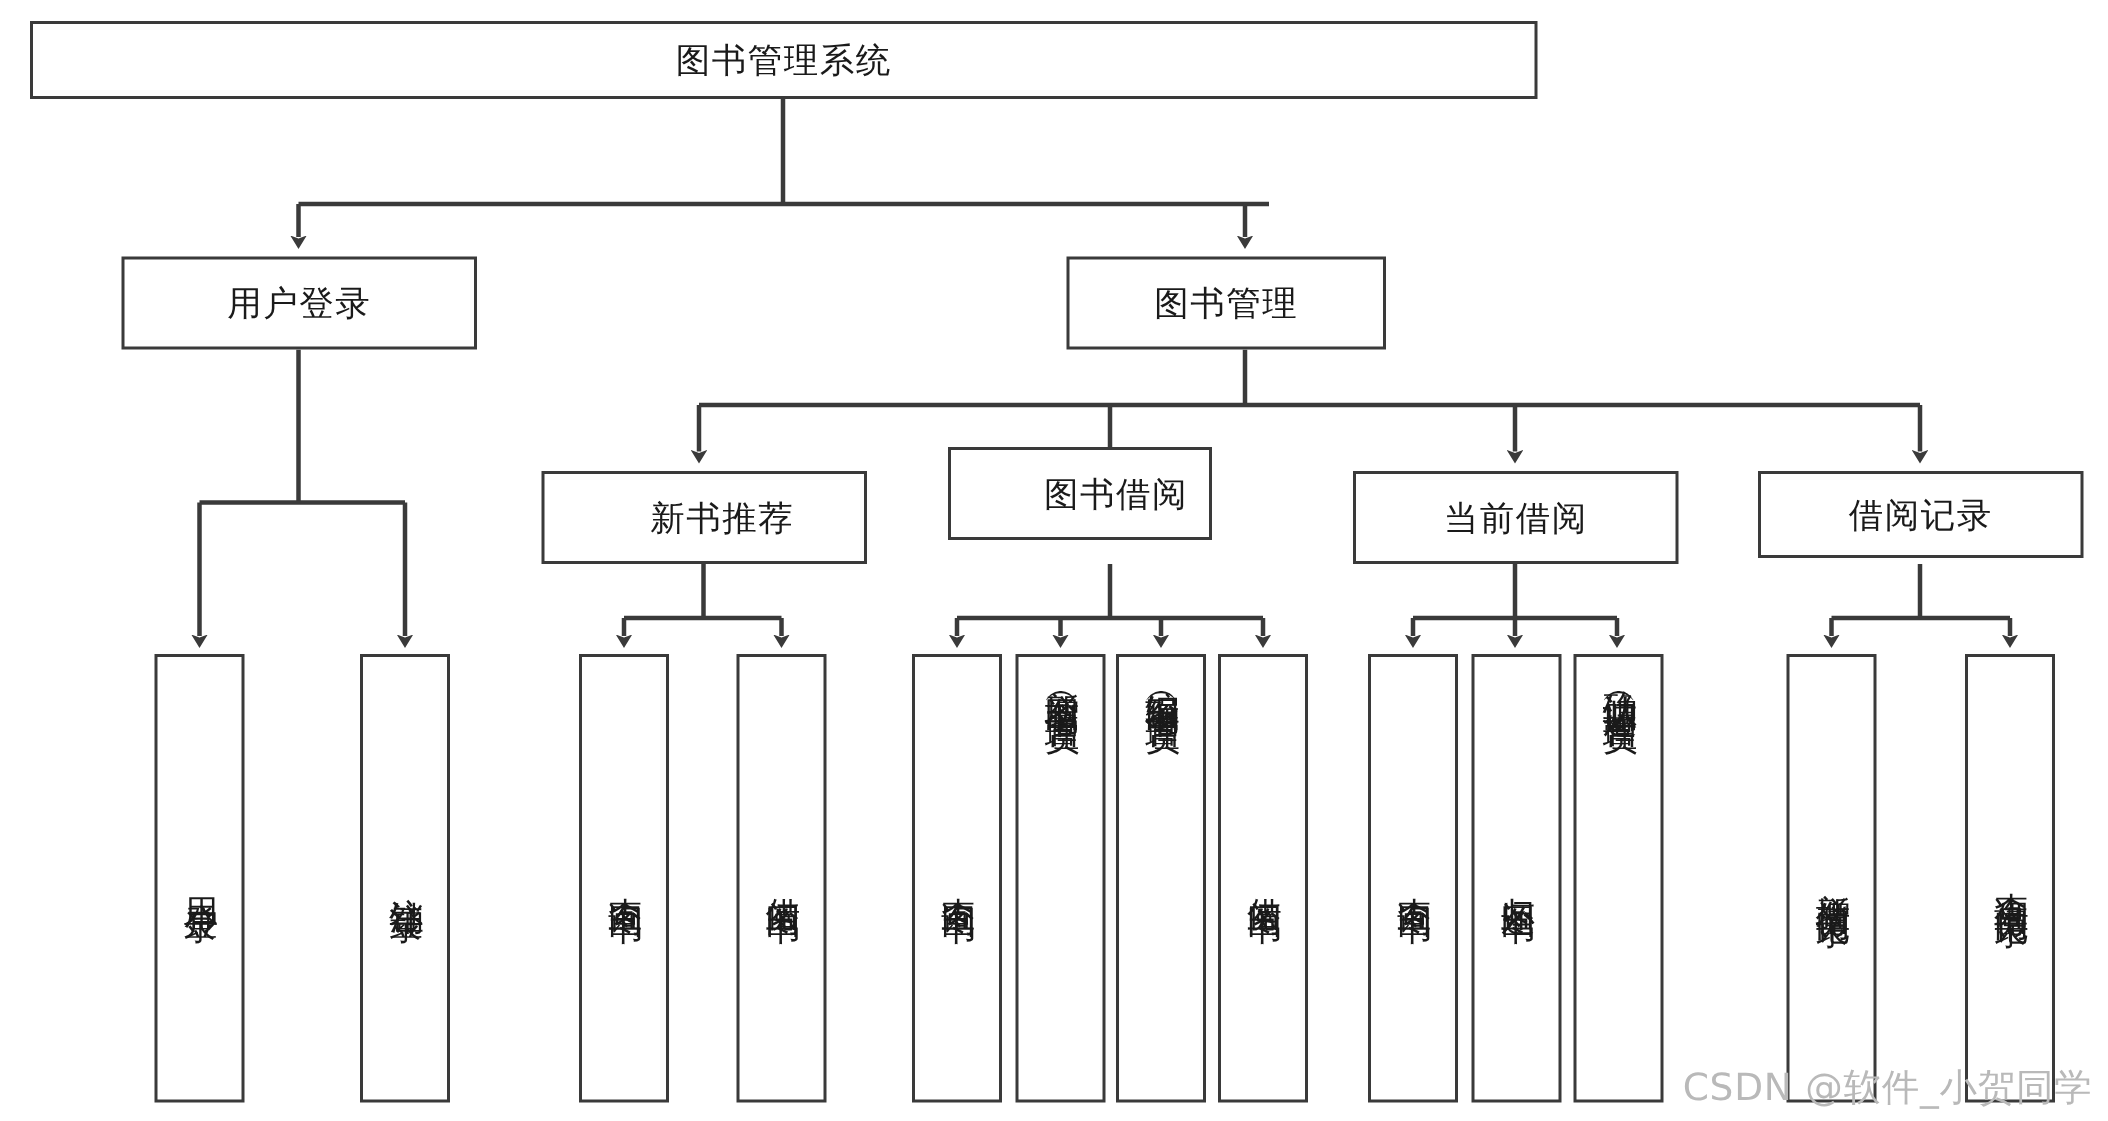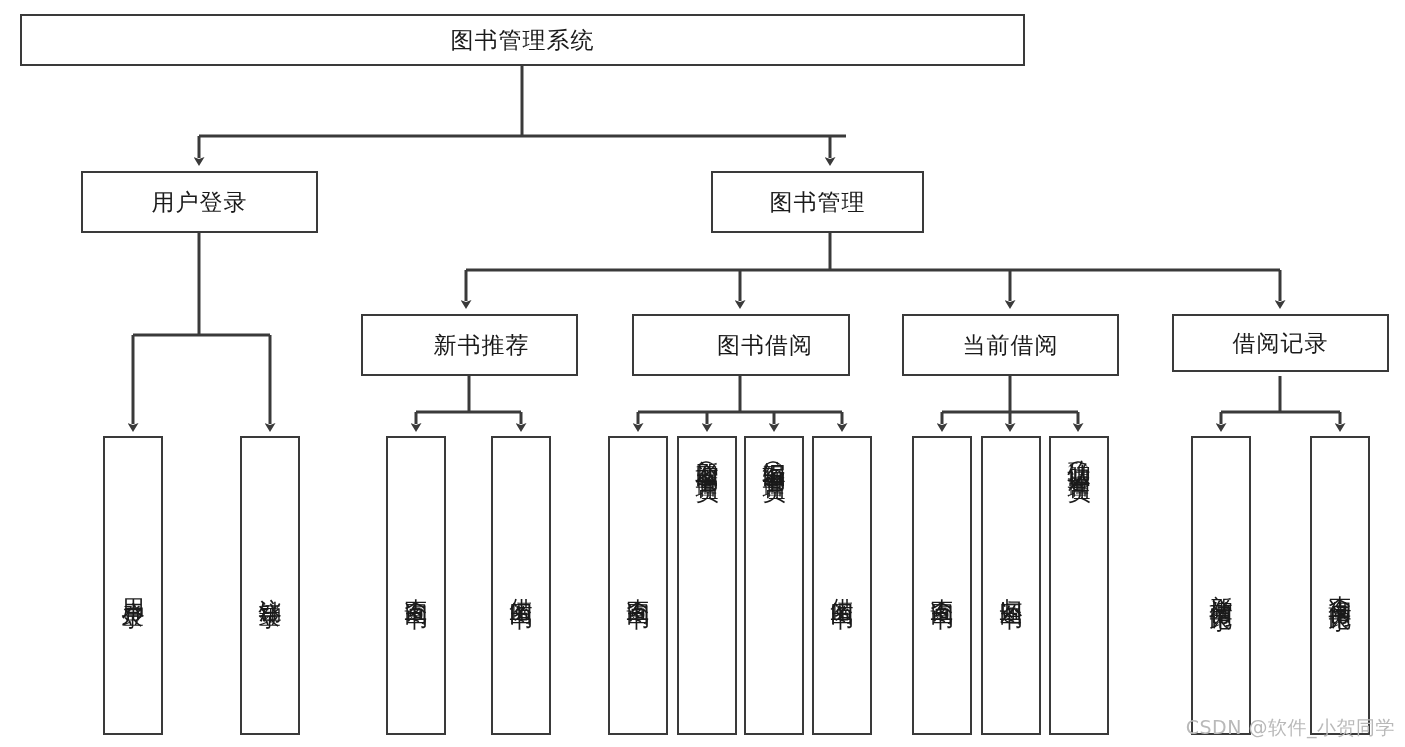--- a/index.html
+++ b/index.html
@@ -52,21 +52,21 @@
     left: 0;
     top: 0;
     width: 1405px;
     height: 747px;
     pointer-events: none;
   }
   .watermark {
     position: absolute;
     right: 10px;
     bottom: 6px;
-    font-size: 19px;
+    font-size: 25px;
     color: #b9b9b9;
     letter-spacing: 0.5px;
     white-space: nowrap;
   }
 </style>
 </head>
 <body>
 
 <div id="canvas">
 
@@ -127,21 +127,21 @@
   <div class="node horiz" style="left:81px; top:171px; width:237px; height:62px;">
     <span>用户登录</span>
   </div>
   <div class="node horiz" style="left:711px; top:171px; width:213px; height:62px;">
     <span>图书管理</span>
   </div>
 
   <div class="node horiz" style="left:361px; top:314px; width:217px; height:62px;padding-left:24px;">
     <span>新书推荐</span>
   </div>
-  <div class="node horiz" style="left:632px; top:314px; width:218px; height:62px;padding-left:48px;">
+  <div class="node horiz" style="left:632px; top:298px; width:176px; height:62px;padding-left:48px;">
     <span>图书借阅</span>
   </div>
   <div class="node horiz" style="left:902px; top:314px; width:217px; height:62px;font-family:Liberation Serif, serif;">
     <span>当前借阅</span>
   </div>
   <div class="node horiz" style="left:1172px; top:314px; width:217px; height:58px;">
     <span>借阅记录</span>
   </div>
 
   <div class="node vert" style="left:103px; top:436px; width:60px; height:299px;">

